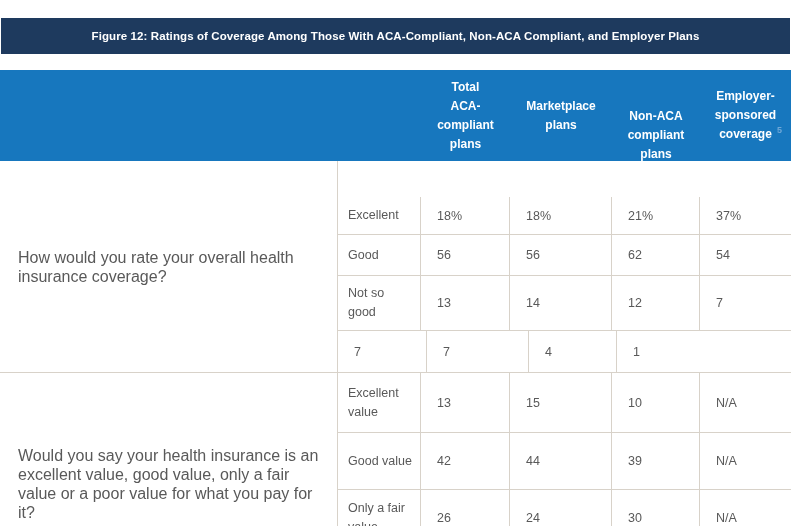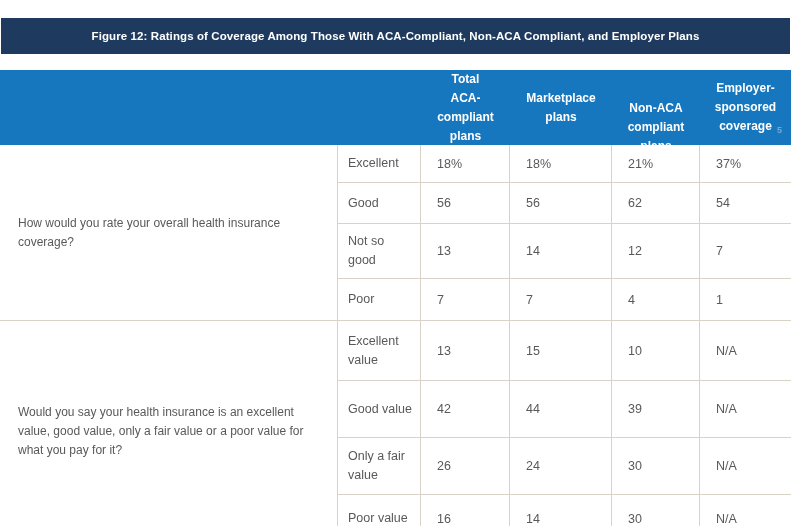--- a/index.html
+++ b/index.html
@@ -17,21 +17,21 @@
   .figure{width:791px;height:526px;overflow:hidden;background:#fff;padding-top:2px;}
 
   
   .title-bar{
     height:36px;margin:16px 1px;background:var(--navy);
     display:flex;align-items:center;justify-content:center;
     color:#fff;font-size:11.5px;font-weight:bold;letter-spacing:.1px;
   }
 
   
-  .header-row{margin-top:2px;height:75px;background:var(--blue);display:flex;}
+  .header-row{margin-top:2px;height:91px;background:var(--blue);display:flex;}
   .hc{
     display:flex;align-items:center;justify-content:center;text-align:center;
     color:#fff;font-weight:bold;font-size:12px;line-height:19px;position:relative;
   }
   .hc .hlabel{white-space:pre-line;}
   .c-q{width:338px;}
   .c-l{width:83px;}
   .c-1{width:89px;}
   .c-2{width:102px;}
   .c-3{width:88px;margin-top:40px;}
@@ -41,21 +41,21 @@
     font-size:9px;font-weight:bold;color:#6fa8d8;
   }
 
   
   .group{display:flex;}
   .group + .group{border-top:1px solid var(--bd);}
   .qcell{
     width:338px;border-right:1px solid var(--bd);
     display:flex;align-items:center;
     padding:8px 14px 8px 18px;
-    font-size:12px;line-height:19px;color:var(--txt);
+    font-size:16px;line-height:19px;color:var(--txt);
   }
   .rows{width:453px;display:flex;flex-direction:column;}
   .trow{display:flex;}
   .trow + .trow{border-top:1px solid var(--bd);}
   .lcell{
     width:83px;border-right:1px solid var(--bd);
     display:flex;align-items:center;
     padding:8px 6px 8px 10px;
     font-size:12.5px;line-height:19px;color:var(--txt);
   }
@@ -63,21 +63,21 @@
     display:flex;align-items:center;
     padding:8px 6px 8px 16px;
     font-size:12.5px;color:var(--txt);
     border-right:1px solid var(--bd);
   }
   .v1{width:89px;}
   .v2{width:102px;}
   .v3{width:88px;}
   .v4{width:91px;border-right:none;}
 
-  .g1 .trow:nth-child(1){min-height:37px;}
+  .g1 .trow:nth-child(1){min-height:37px;margin-top:36px;}
   .g1 .trow:nth-child(2){min-height:41px;}
   .g1 .trow:nth-child(3){min-height:50px;}
   .g1 .trow:nth-child(4){min-height:42px;}
   .g2 .trow:nth-child(1){min-height:59px;}
   .g2 .trow:nth-child(2){min-height:57px;}
   .g2 .trow:nth-child(3){min-height:57px;}
   .g2 .trow:nth-child(4){min-height:48px;}
 </style>
 </head>
 <body>
@@ -136,21 +136,20 @@
           <div class="vcell v4">54</div>
         </div>
         <div class="trow">
           <div class="lcell">Not so good</div>
           <div class="vcell v1">13</div>
           <div class="vcell v2">14</div>
           <div class="vcell v3">12</div>
           <div class="vcell v4">7</div>
         </div>
         <div class="trow">
-          <div class="lcell">Poor</div>
           <div class="vcell v1">7</div>
           <div class="vcell v2">7</div>
           <div class="vcell v3">4</div>
           <div class="vcell v4">1</div>
         </div>
       </div>
     </div>
 
     <div class="group g2">
       <div class="qcell">

